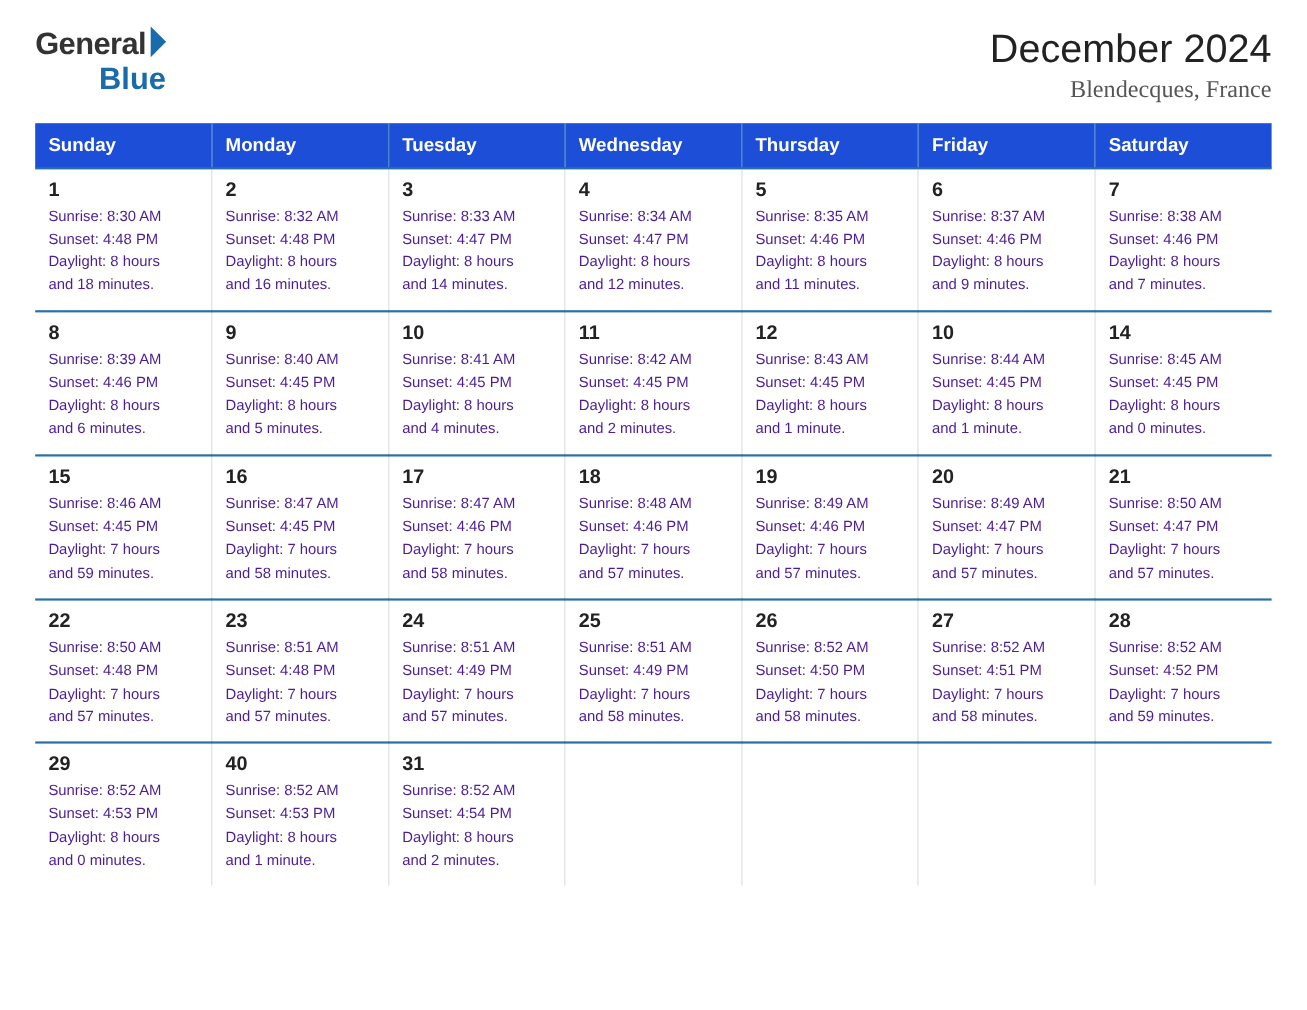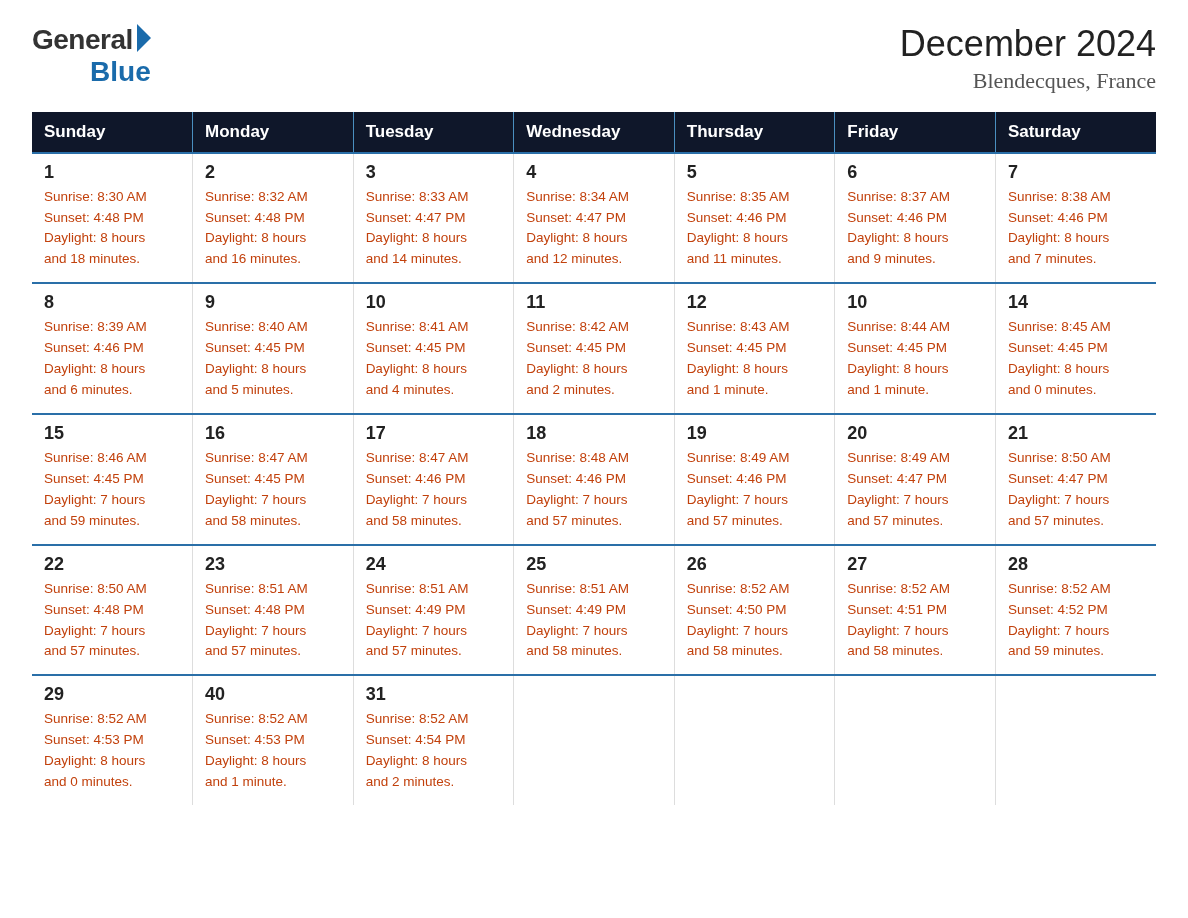--- a/index.html
+++ b/index.html
@@ -59,21 +59,21 @@
       font-size: 22px;
       color: #555;
       margin-top: 4px;
       font-family: Liberation Serif, serif;
     }
     table {
       width: 100%;
       border-collapse: collapse;
     }
     thead tr {
-      background-color: #0f172a;
+      background-color: #1d4ed8;
     }
     thead th {
       color: #fff;
       font-size: 17px;
       font-weight: bold;
       padding: 10px 12px;
       text-align: left;
       border-right: 1px solid #4a8fc0;
     }
     thead th:last-child { border-right: none; }
@@ -93,21 +93,21 @@
     .day-num {
       font-size: 18px;
       font-weight: bold;
       color: #222;
       display: block;
       margin-bottom: 4px;
     }
     .day-info {
       font-size: 13.5px;
       line-height: 1.55;
-      color: #c2410c;
+      color: #4c1d95;
     }
   </style>
 </head>
 <body>
 
 <div class="header">
   <div class="logo">
     <div class="logo-top">
       <span class="logo-general">General</span>
       <div class="logo-triangle"></div>

